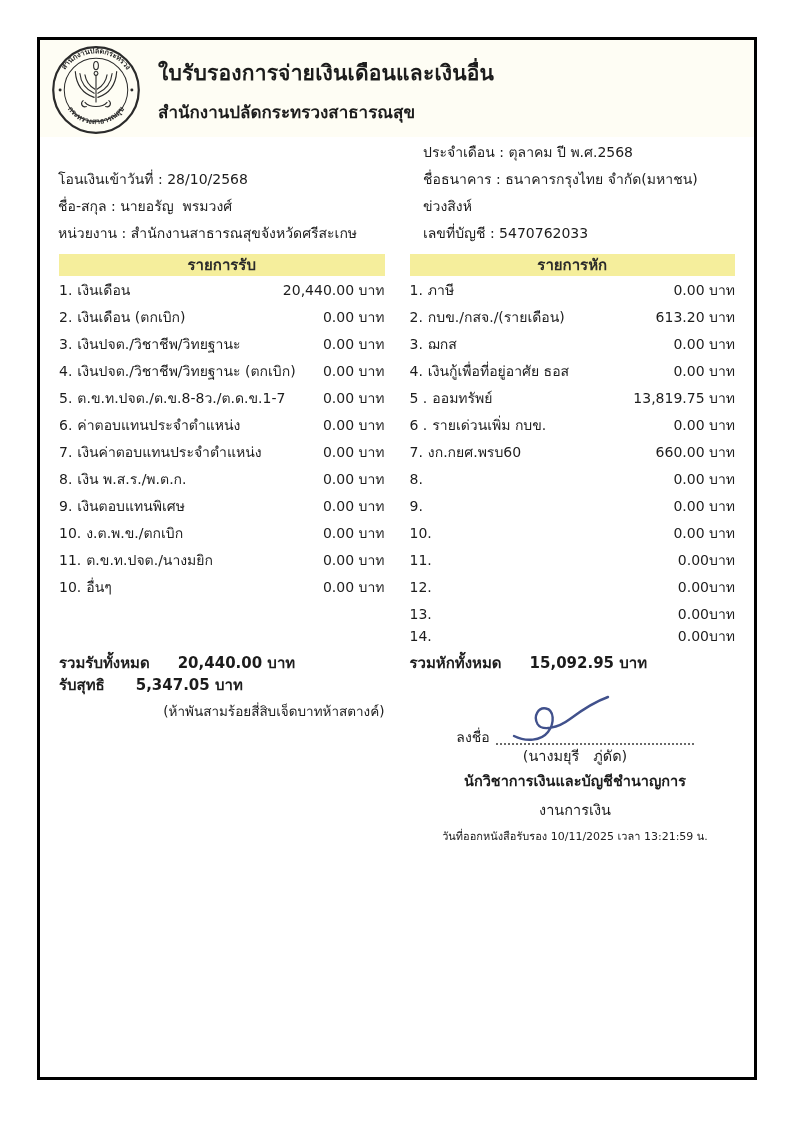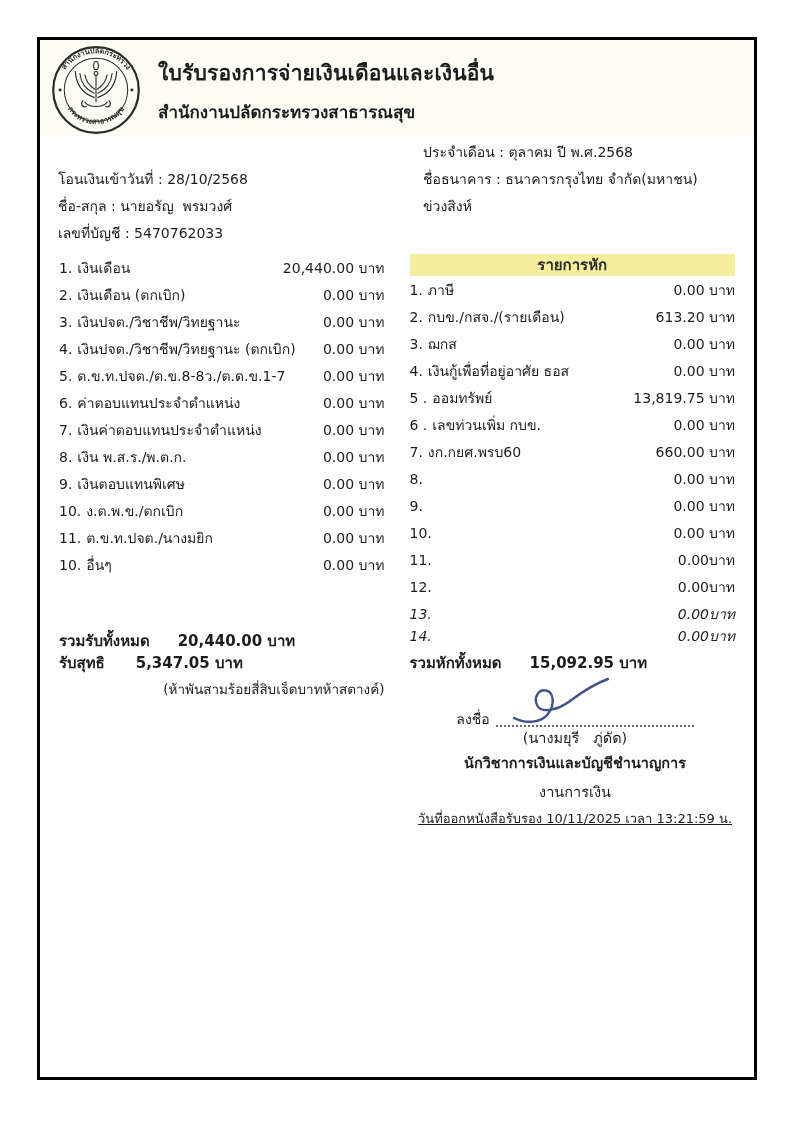--- a/index.html
+++ b/index.html
@@ -25,39 +25,39 @@
   
   .columns { display:flex; gap:25px; padding:0 19px; margin-top:7px; }
   .col { width:336px; }
   .band { height:22px; background:#f5ee9c; text-align:center; font-size:15px;
     font-weight:bold; line-height:22px; color:#2a2a2a; }
   .items { margin-top:5px; height:372px; }
   .row { display:flex; font-size:14px; height:27px; align-items:flex-start; line-height:18px; }
   .row .no { min-width:6px; margin-right:5px; white-space:pre; }
   .row .lbl { flex:1; }
   .row .amt { text-align:right; white-space:pre; }
-  .col-deduct .items div.row:nth-of-type(n+13){ height:22px;font-style:italic; }
+  .col-deduct .items div.row:nth-of-type(n+13){ height:22px; }
 
   .totals .trow { display:flex; justify-content:flex-start; font-size:15px;
     font-weight:bold; height:22px; line-height:20px; }
   .totals .tlabel { margin-right:28px; }
   .totals .tamt { min-width:110px; text-align:right; }
   .words { font-size:13.5px; text-align:right; margin-top:3px; }
 
   
-  .sign-block { position:absolute; top:645px; right:6px; width:346px; text-align:center; }
+  .sign-block { position:absolute; top:663px; right:6px; width:346px; text-align:center; }
   .sign-line { position:relative; display:flex; justify-content:center;
     align-items:flex-end; height:42px; font-size:14px; }
   .sign-label { margin-right:6px; line-height:16px; }
   .dots { width:198px; border-bottom:2px dotted #6a6a6a; height:14px; }
   .sig-svg { position:absolute; left:106px; top:-12px; width:128px; height:54px; }
   .sign-name { font-size:14.5px; line-height:22px; white-space:pre-wrap; }
   .sign-pos  { font-size:14.5px; line-height:29px;font-weight:bold; }
   .sign-unit { font-size:14.5px; line-height:28px; }
-  .sign-date { font-size:13px; line-height:26px; white-space:nowrap;text-decoration:underline; }
+  .sign-date { font-size:11px; line-height:26px; white-space:nowrap; }
 
   svg text { font-family:"DejaVu Sans","Liberation Sans",sans-serif; }
 </style>
 </head>
 <body>
 
 <div class="frame">
 
   <div class="doc-header">
     <svg class="seal" viewBox="0 0 100 100">
@@ -99,26 +99,28 @@
   <div class="info">
     <div class="cell"></div>
     <div class="cell r"><span>ประจำเดือน : </span><span>ตุลาคม ปี พ.ศ.2568</span></div>
 
     <div class="cell"><span>โอนเงินเข้าวันที่ : </span><span>28/10/2568</span></div>
     <div class="cell r"><span>ชื่อธนาคาร : </span><span>ธนาคารกรุงไทย จำกัด(มหาชน)</span></div>
 
     <div class="cell"><span>ชื่อ-สกุล : </span><span>นายอรัญ  พรมวงศ์</span></div>
     <div class="cell r branch-indent">ข่วงสิงห์</div>
 
+    <div class="cell"><span>หน่วยงาน : </span><span>สำนักงานสาธารณสุขจังหวัดศรีสะเกษ</span></div>
     <div class="cell r"><span>เลขที่บัญชี : </span><span>5470762033</span></div>
   </div>
 
   <div class="columns">
 
     <div class="col col-income">
+      <div class="band">รายการรับ</div>
       <div class="items">
 
           <div class="row">
             <span class="no">1.</span>
             <span class="lbl">เงินเดือน</span>
             <span class="amt">20,440.00 บาท</span>
           </div>
 
           <div class="row">
             <span class="no">2.</span>
@@ -228,21 +230,21 @@
           </div>
 
           <div class="row">
             <span class="no">5 .</span>
             <span class="lbl">ออมทรัพย์</span>
             <span class="amt">13,819.75 บาท</span>
           </div>
 
           <div class="row">
             <span class="no">6 .</span>
-            <span class="lbl">เลขท่วนเพิ่ม กบข.</span>
+            <span class="lbl">รายเด่วนเพิ่ม กบข.</span>
             <span class="amt">0.00 บาท</span>
           </div>
 
           <div class="row">
             <span class="no">7.</span>
             <span class="lbl">งก.กยศ.พรบ60</span>
             <span class="amt">660.00 บาท</span>
           </div>
 
           <div class="row">

